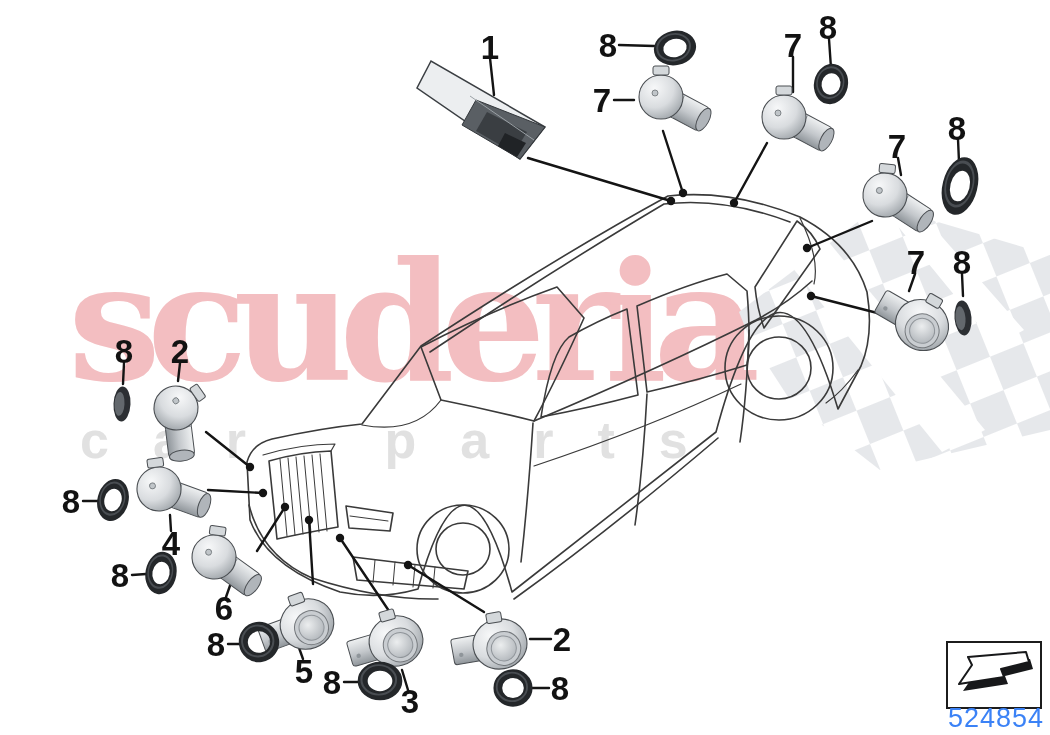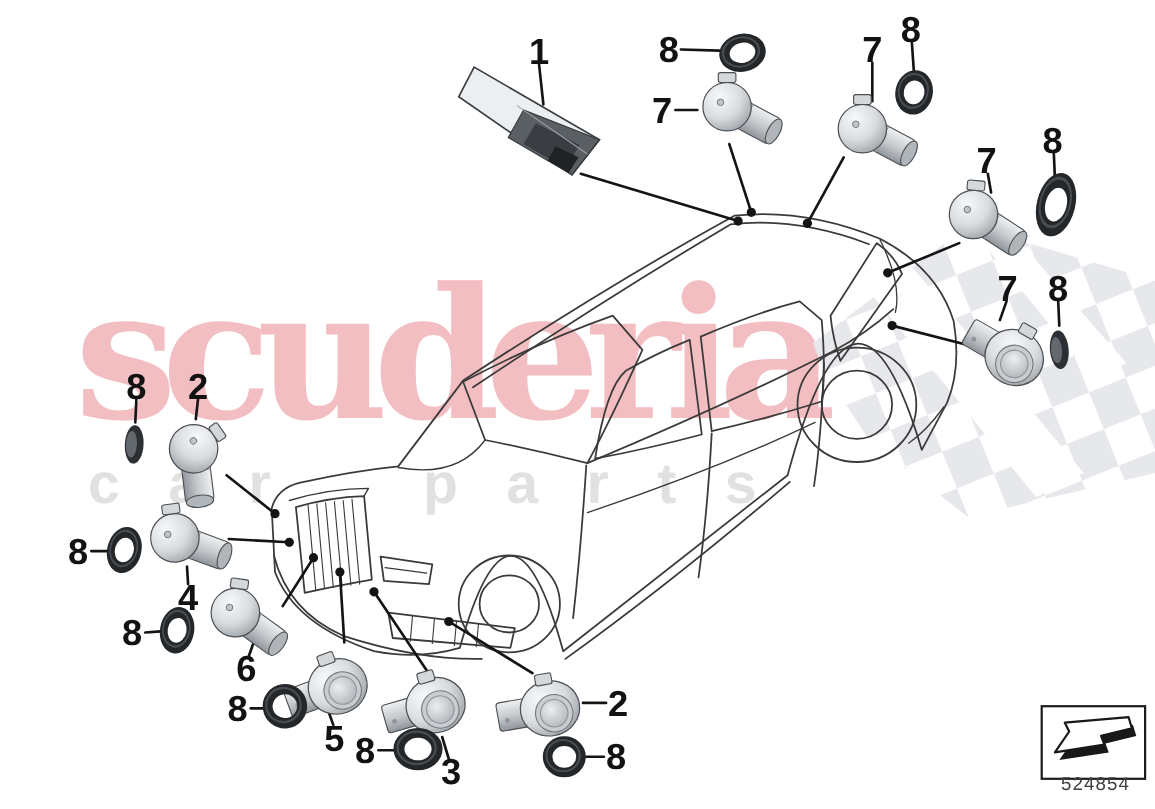--- a/index.html
+++ b/index.html
@@ -8,21 +8,21 @@
   .stage svg{position:absolute;left:0;top:0;}
   .wm-brand{position:absolute;left:68px;top:240px;font-family:"DejaVu Serif",serif;
             font-weight:bold;font-size:165px;line-height:1;letter-spacing:-14px;
             white-space:nowrap;user-select:none;}
   .wm-tagline{position:absolute;left:80px;top:414px;font-weight:700;font-size:52px;
               line-height:1;letter-spacing:44px;word-spacing:36px;white-space:nowrap;
               user-select:none;}
   .callout{position:absolute;transform:translate(-50%,-50%);font-weight:800;
            font-size:33px;color:#121212;line-height:1;user-select:none;}
   .part-number{position:absolute;left:942px;top:703px;width:108px;text-align:center;
-               font-size:17px;letter-spacing:1px;color:#404040;}
+               font-size:27px;letter-spacing:1px;color:#3b82f6;}
 </style>
 </head>
 <body>
 
 <div class="stage">
 
   <div class="wm-brand" style="color: rgb(243, 190, 193);">scuderia</div>
   <div class="wm-tagline" style="color: rgb(225, 225, 225);">car parts</div>
 
   <svg width="1050" height="735" viewBox="0 0 1050 735">

